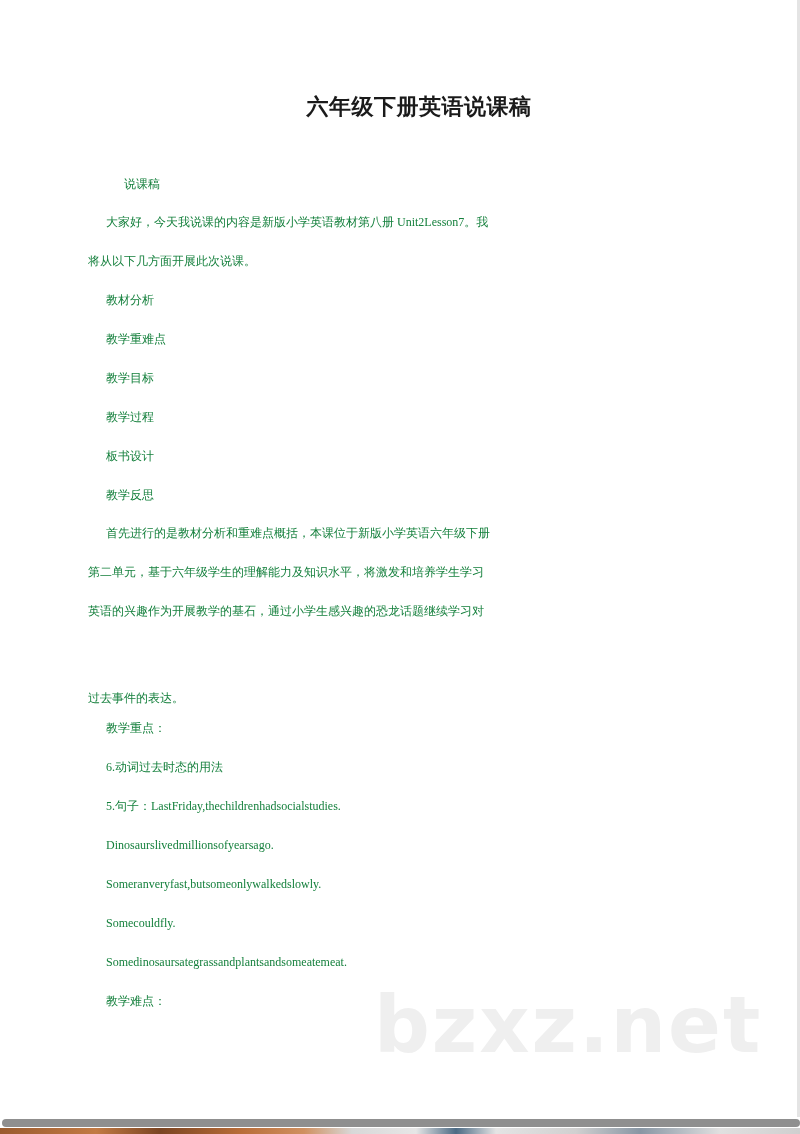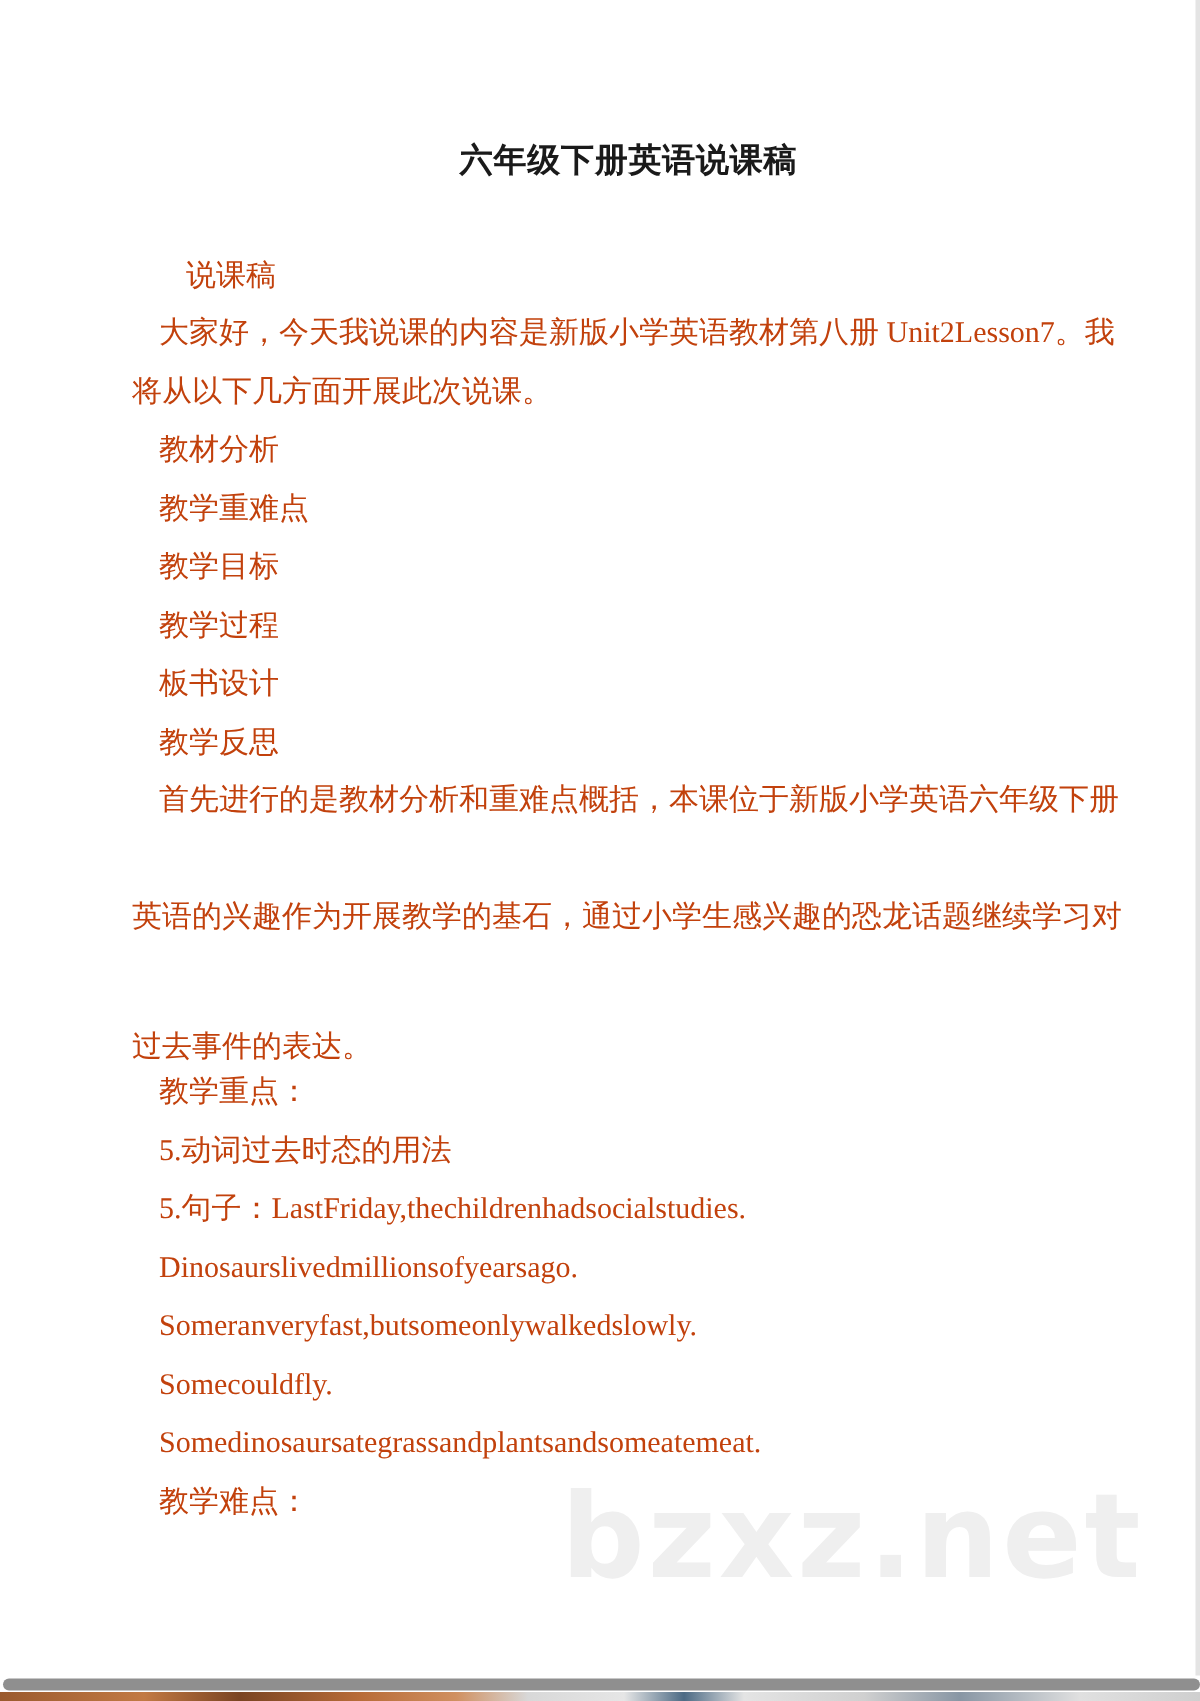--- a/index.html
+++ b/index.html
@@ -38,24 +38,24 @@
       width: 838px;
       text-align: center;
       font-family: "DejaVu Sans", "Liberation Sans", sans-serif;
       font-weight: bold;
       font-size: 22px;
       letter-spacing: 0.5px;
       color: #1a1a1a;
     }
     .line {
       position: absolute;
-      font-size: 20px;
+      font-size: 12px;
       line-height: 22px;
       white-space: nowrap;
-      color: #c2410c;
+      color: #15803d;
     }
     .watermark {
       position: absolute;
       left: 374px;
       top: 986px;
       font-family: "DejaVu Sans", "Liberation Sans", sans-serif;
       font-weight: bold;
       font-size: 78px;
       letter-spacing: 2px;
       color: #efefef;
@@ -90,25 +90,26 @@
   <div class="line" style="left:88px; top:250px;">将从以下几方面开展此次说课。</div>
 
   <div class="line" style="left:106px; top:289px;">教材分析</div>
   <div class="line" style="left:106px; top:328px;">教学重难点</div>
   <div class="line" style="left:106px; top:367px;">教学目标</div>
   <div class="line" style="left:106px; top:406px;">教学过程</div>
   <div class="line" style="left:106px; top:445px;">板书设计</div>
   <div class="line" style="left:106px; top:484px;">教学反思</div>
 
   <div class="line" style="left:106px; top:522px;">首先进行的是教材分析和重难点概括，本课位于新版小学英语六年级下册</div>
+  <div class="line" style="left:88px; top:561px;">第二单元，基于六年级学生的理解能力及知识水平，将激发和培养学生学习</div>
   <div class="line" style="left:88px; top:600px;">英语的兴趣作为开展教学的基石，通过小学生感兴趣的恐龙话题继续学习对</div>
   <div class="line" style="left:88px; top:639px;margin-top:48px;">过去事件的表达。</div>
 
   <div class="line" style="left:106px; top:717px;">教学重点：</div>
-  <div class="line" style="left:106px; top:756px;">5.动词过去时态的用法</div>
+  <div class="line" style="left:106px; top:756px;">6.动词过去时态的用法</div>
   <div class="line" style="left:106px; top:795px;">5.句子：LastFriday,thechildrenhadsocialstudies.</div>
   <div class="line" style="left:106px; top:873px;">Someranveryfast,butsomeonlywalkedslowly.</div>
   <div class="line" style="left:106px; top:834px;">Dinosaurslivedmillionsofyearsago.</div>
   <div class="line" style="left:106px; top:912px;">Somecouldfly.</div>
   <div class="line" style="left:106px; top:951px;">Somedinosaursategrassandplantsandsomeatemeat.</div>
   <div class="line" style="left:106px; top:990px;">教学难点：</div>
 
   <div class="watermark">bzxz.net</div>
 </div>
 

